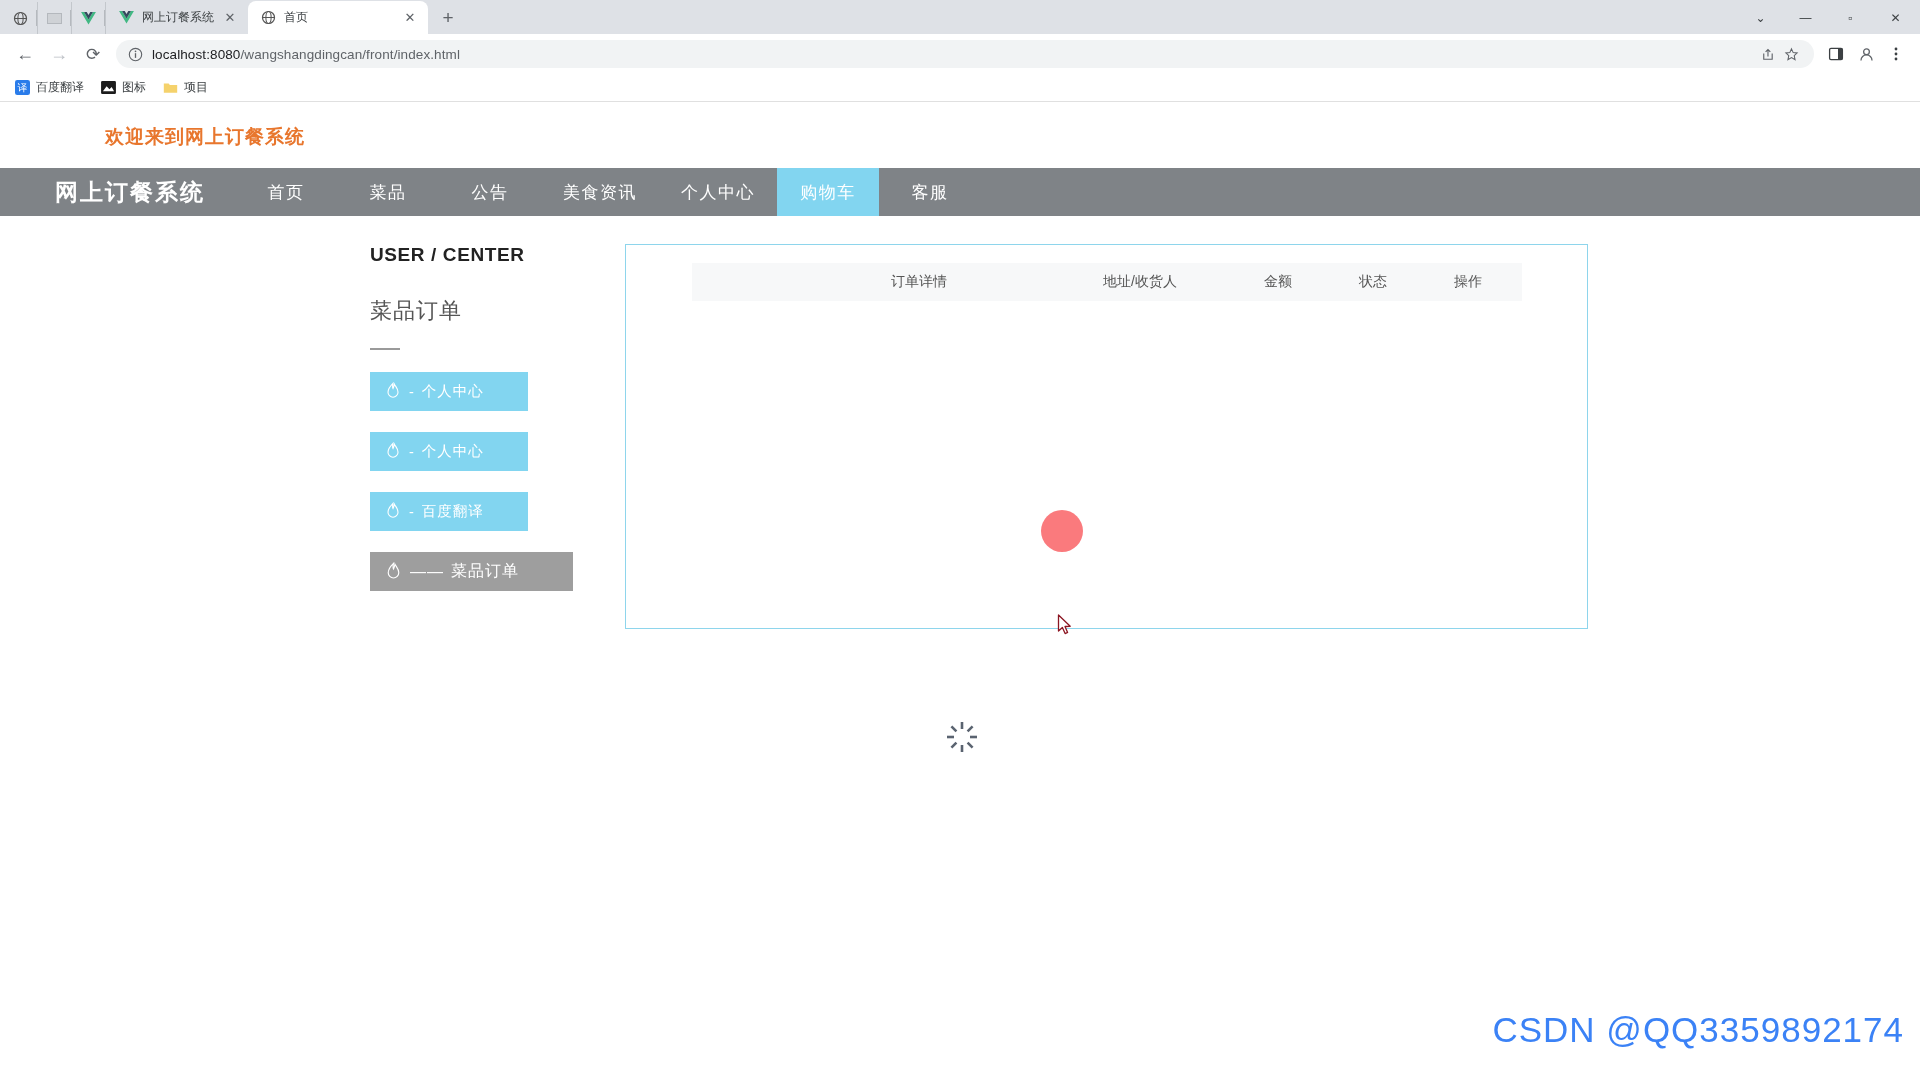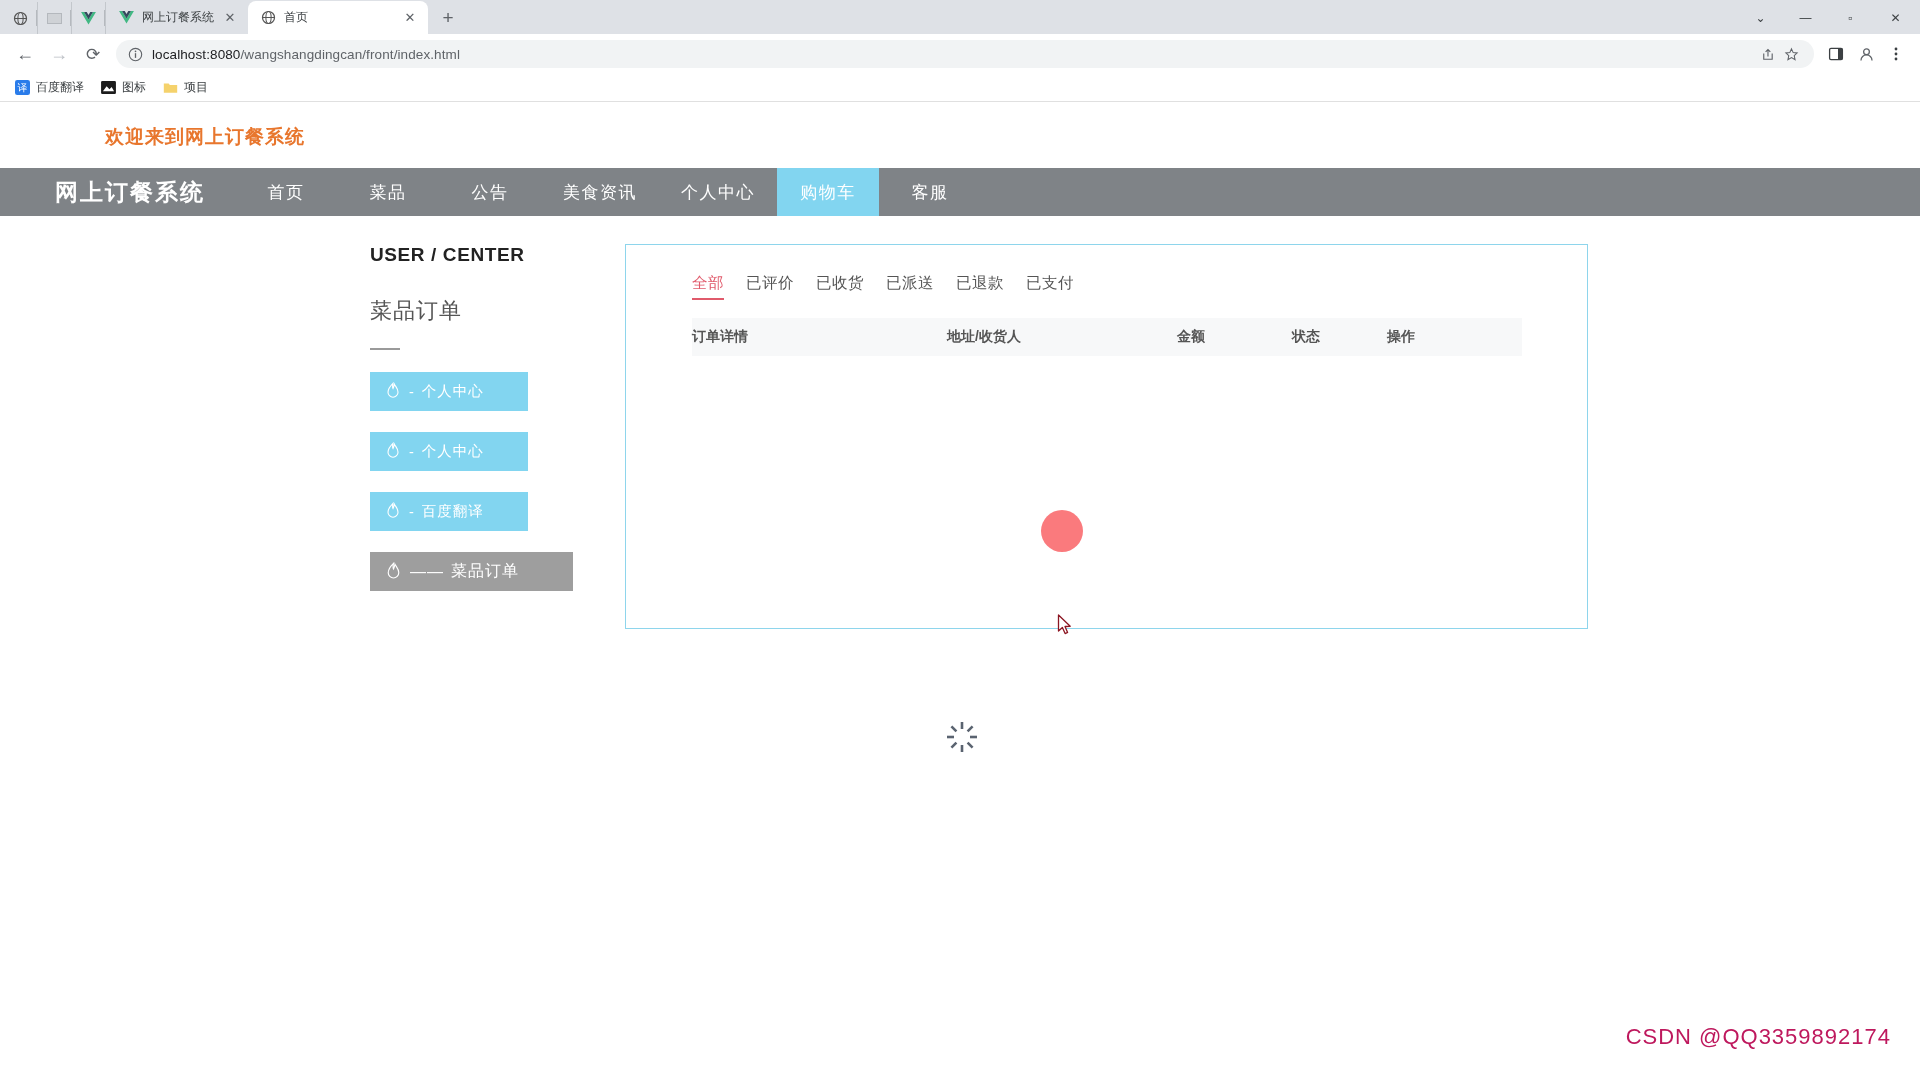--- a/index.html
+++ b/index.html
@@ -244,21 +244,21 @@
   .order-table {
     margin: 18px 0 0 66px;
     width: 830px;
     background: #f7f8f9;
     height: 38px;
     display: flex;
     align-items: center;
     font-size: 14px;
     color: #555;
   }
-  .th { text-align: left; font-weight: bold; }
+  .th { text-align: right; }
   .th-detail { width: 255px; }
   .th-addr   { width: 230px; }
   .th-amount { width: 115px; }
   .th-status { width: 95px; }
   .th-action { width: 95px; }
 
   .loading-dot {
     position: absolute;
     left: 415px; top: 265px;
     width: 42px; height: 42px;
@@ -270,23 +270,23 @@
     left: 1057px; top: 512px;
     width: 16px; height: 22px;
   }
   .spinner {
     position: absolute;
     left: 945px; top: 618px;
     width: 34px; height: 34px;
   }
   .watermark {
     position: absolute;
-    right: 29px; bottom: 22px;
-    font-size: 22px;
-    color: #be185d;
+    right: 16px; bottom: 22px;
+    font-size: 35px;
+    color: #3b82f6;
     letter-spacing: 1px;
     font-family: "Liberation Sans", sans-serif;
   }
 </style>
 </head>
 <body>
 
 <div class="browser-chrome">
 
   <div class="tabstrip">
@@ -481,28 +481,20 @@
             <path d="M9 1.3 C6.2 4 4 6.3 4 10.2 a5 5 0 0 0 10 0 c0 -3.6 -2.3 -5.4 -3.6 -8 c-0.4 2 -0.9 3.3 -1.4 4.4 C8.2 5.2 8.6 3.5 9 1.3 z" fill="none" stroke="#ffffff" stroke-width="1.1"></path>
           </svg>
         </span>
         <span class="dash">——</span>
         <span>菜品订单</span>
       </div>
     </div>
 
     <div class="panel">
 
-      <div class="order-tabs">
-        <div class="order-tab active">全部</div>
-        <div class="order-tab">已评价</div>
-        <div class="order-tab">已收货</div>
-        <div class="order-tab">已派送</div>
-        <div class="order-tab">已退款</div>
-        <div class="order-tab">已支付</div>
-      </div>
 
       <div class="order-table">
         <div class="th th-detail">订单详情</div>
         <div class="th th-addr">地址/收货人</div>
         <div class="th th-amount">金额</div>
         <div class="th th-status">状态</div>
         <div class="th th-action">操作</div>
       </div>
 
       <div class="loading-dot"></div>

